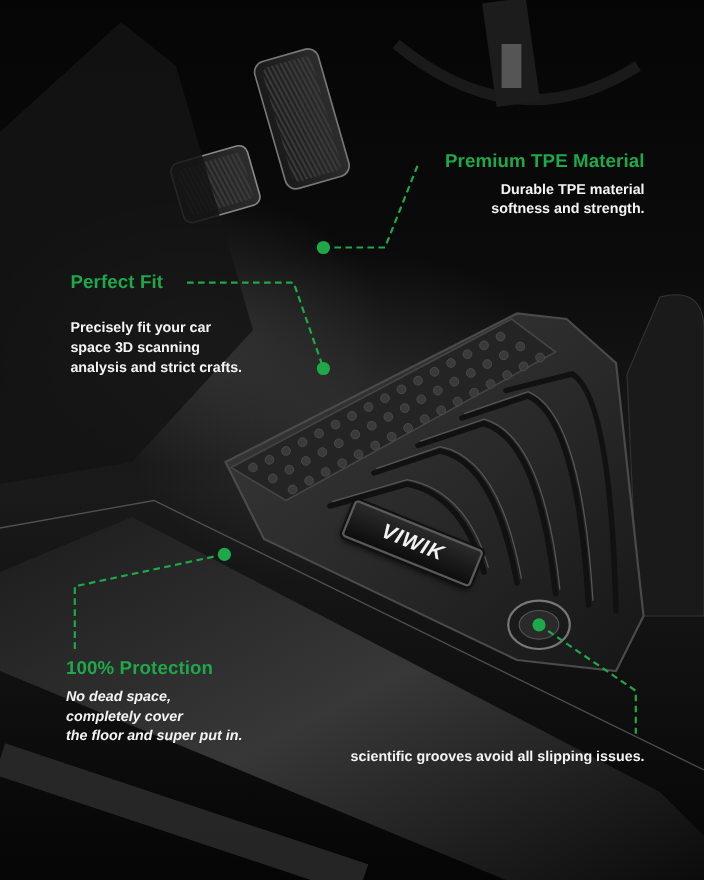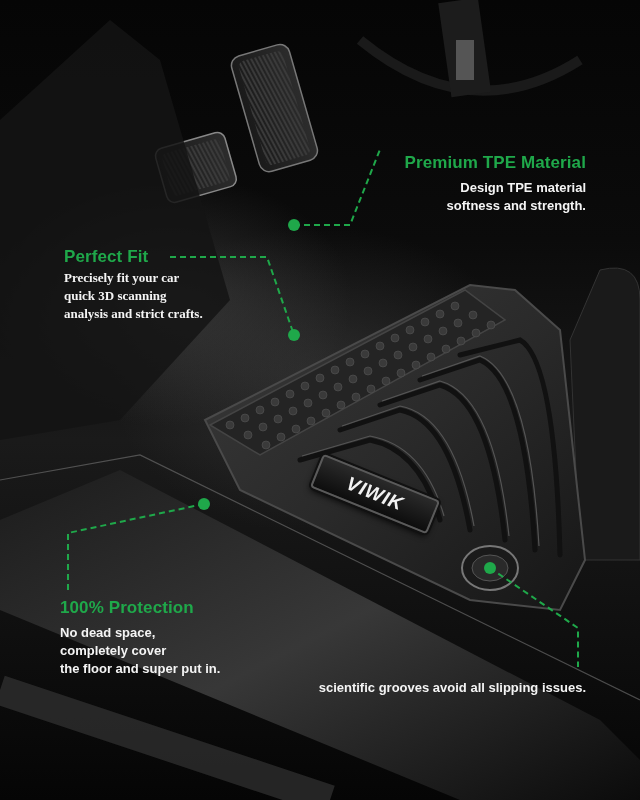--- a/index.html
+++ b/index.html
@@ -8,26 +8,26 @@
     background:
       radial-gradient(ellipse 260px 180px at 170px 300px, rgba(90,90,90,0.45), rgba(0,0,0,0) 70%),
       radial-gradient(ellipse 300px 220px at 320px 380px, rgba(70,70,70,0.5), rgba(0,0,0,0) 70%),
       linear-gradient(180deg, #050505 0%, #0b0b0b 30%, #1a1a1a 55%, #111 75%, #050505 100%);
   }
   svg.scene { position: absolute; left: 0; top: 0; }
   .callout { position: absolute; color: #fff; }
   .callout .title { color: #1fa84a; font-weight: bold; font-size: 17px; letter-spacing: 0.1px; line-height: 20px; }
   .callout .desc { font-weight: bold; font-size: 13px; line-height: 18px; color: #f4f4f4; }
   .right { text-align: right; }
-  #c-tpe { left: 388px; top: 153px; width: 198px; }
+  #c-tpe { left: 388px; top: 137px; width: 198px; }
   #c-tpe .desc { margin-top: 6px; }
   #c-fit { left: 64px; top: 247px; width: 220px; }
-  #c-fit .desc { margin-top: 2px; font-family: Liberation Serif, serif; }
+  #c-fit .desc { margin-top: 22px; }
   #c-prot { left: 60px; top: 598px; width: 220px; }
-  #c-prot .desc { margin-top: 6px; }
+  #c-prot .desc { margin-top: 6px; font-style: italic; }
   #c-slip { left: 280px; top: 674px; width: 306px; }
   #c-slip .desc { margin-top: 5px; }
   .brand-badge { position: absolute; left: 312px; top: 476px; width: 122px; height: 32px;
     transform: rotate(22deg); transform-origin: center;
     background: linear-gradient(180deg, #2a2a2a, #0d0d0d); border: 2px solid #5a5a5a; border-radius: 4px;
     box-shadow: 0 0 0 2px #111, 0 3px 6px rgba(0,0,0,0.8);
     color: #f2f2f2; font-weight: bold; font-style: italic; font-size: 19px; letter-spacing: 1px;
     display: flex; align-items: center; justify-content: center; }
 </style>
 </head>
@@ -166,30 +166,30 @@
     </g>
   </svg>
 
   <div class="brand-badge">
     <span>VIWIK</span>
   </div>
 
   <div class="callout right" id="c-tpe">
     <div class="title">Premium TPE Material</div>
     <div class="desc">
-      <div>Design TPE material</div>
+      <div>Durable TPE material</div>
       <div>softness and strength.</div>
     </div>
   </div>
 
   <div class="callout" id="c-fit">
     <div class="title">Perfect Fit</div>
     <div class="desc">
       <div>Precisely fit your car</div>
-      <div>quick 3D scanning</div>
+      <div>space 3D scanning</div>
       <div>analysis and strict crafts.</div>
     </div>
   </div>
 
   <div class="callout" id="c-prot">
     <div class="title">100% Protection</div>
     <div class="desc">
       <div>No dead space,</div>
       <div>completely cover</div>
       <div>the floor and super put in.</div>

